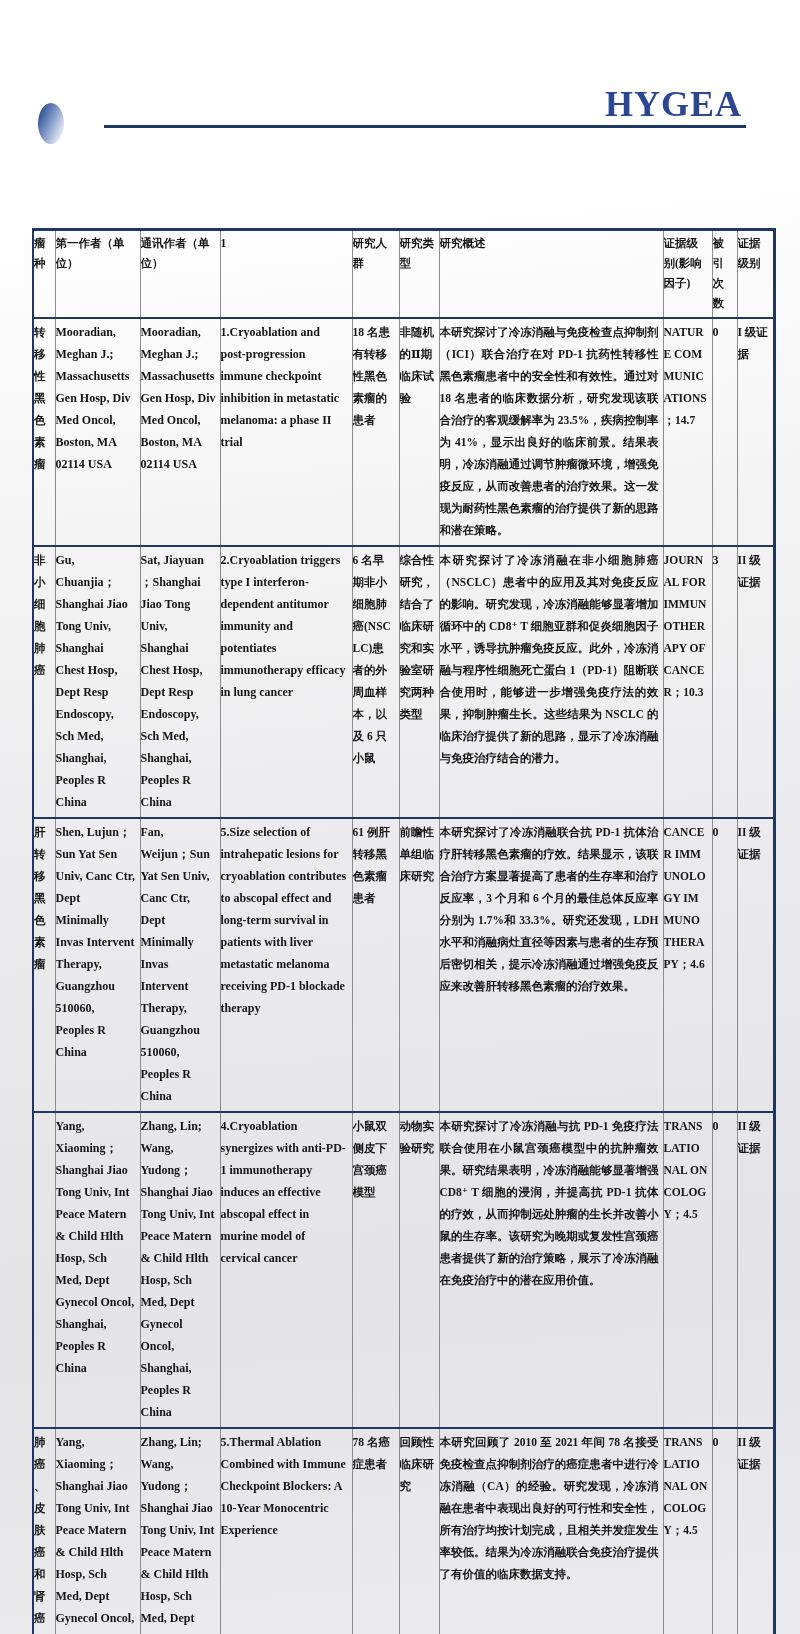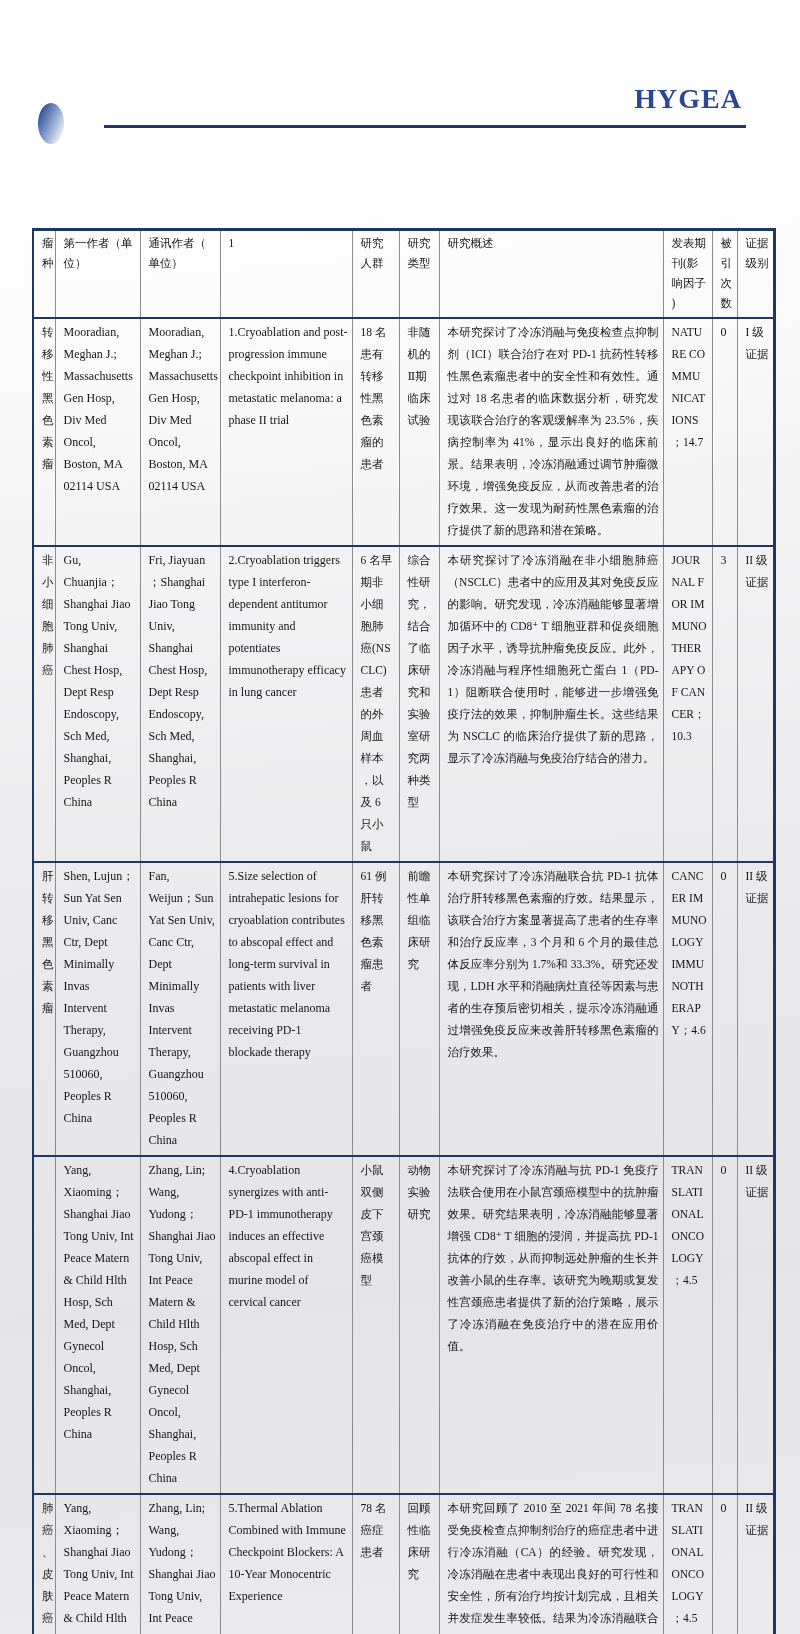--- a/index.html
+++ b/index.html
@@ -3,36 +3,36 @@
 <meta charset="utf-8">
 <style>
   html,body{margin:0;padding:0;}
   .page{
     position:relative;width:800px;height:1634px;overflow:hidden;
     background:linear-gradient(175deg,#ffffff 0%,#ffffff 13%,#f4f4f5 32%,#eaeaec 55%,#e4e4e6 78%,#ebebed 100%);
     font-family:"Liberation Serif","DejaVu Serif",serif;color:#151515;
   }
   .brand{
     position:absolute;top:83px;right:58px;
-    font-size:28px;font-weight:bold;letter-spacing:1px;color:#2b4694;
+    font-size:36px;font-weight:bold;letter-spacing:1px;color:#2b4694;
   }
   .rule{position:absolute;top:125px;left:104px;width:642px;height:3px;background:#1e3765;}
   .logo-dot{
     position:absolute;top:103px;left:38px;width:26px;height:41px;border-radius:50%;
     background:linear-gradient(115deg,#2e4f97 12%,#8aa2cc 52%,#eff2f8 88%);
   }
   table.doc-table{
     position:absolute;top:228px;left:32px;width:741px;
     border-collapse:collapse;table-layout:fixed;
     border-left:2px solid #1e3765;border-right:3px solid #1e3765;
   }
   .doc-table th,.doc-table td{
-    vertical-align:top;text-align:left;font-weight:normal;
+    vertical-align:top;text-align:left;font-weight:bold;
     border-left:1px solid #8c8c8c;border-right:1px solid #8c8c8c;
-    padding:2px 4px 4px 8px;font-size:11.5px;line-height:22px;
+    padding:2px 4px 4px 0;font-size:11.5px;line-height:22px;
     box-sizing:border-box;overflow:hidden;
   }
   .doc-table th{
     border-top:3px solid #1e3765;border-bottom:2px solid #1e3765;
     line-height:20px;word-break:break-all;line-break:anywhere;
   }
   .doc-table td{border-bottom:2px solid #1e3765;}
   tr.row-header{height:88px;}
   tr.row-1{height:221px;}
   tr.row-2{height:237px;}
@@ -68,42 +68,42 @@
     </colgroup>
     <tbody>
       <tr class="row-header">
         <th>瘤种</th>
         <th>第一作者（单位）</th>
         <th>通讯作者（单位）</th>
         <th>1</th>
         <th>研究人群</th>
         <th>研究类型</th>
         <th>研究概述</th>
-        <th>发表期刊(影响因子)</th>
+        <th>证据级别(影响因子)</th>
         <th>被引次数</th>
         <th>证据级别</th>
       </tr>
 
       <tr class="row-1">
         <td class="cjk-narrow">转移性黑色素瘤</td>
         <td class="en">Mooradian, Meghan J.; Massachusetts Gen Hosp, Div Med Oncol, Boston, MA 02114 USA</td>
         <td class="en">Mooradian, Meghan J.; Massachusetts Gen Hosp, Div Med Oncol, Boston, MA 02114 USA</td>
         <td class="en">1.Cryoablation and post-progression immune checkpoint inhibition in metastatic melanoma: a phase II trial</td>
         <td class="cjk-narrow">18 名患有转移性黑色素瘤的患者</td>
         <td class="cjk-narrow">非随机的Ⅱ期临床试验</td>
         <td class="summary">本研究探讨了冷冻消融与免疫检查点抑制剂（ICI）联合治疗在对 PD-1 抗药性转移性黑色素瘤患者中的安全性和有效性。通过对 18 名患者的临床数据分析，研究发现该联合治疗的客观缓解率为 23.5%，疾病控制率为 41%，显示出良好的临床前景。结果表明，冷冻消融通过调节肿瘤微环境，增强免疫反应，从而改善患者的治疗效果。这一发现为耐药性黑色素瘤的治疗提供了新的思路和潜在策略。</td>
         <td class="journal">NATURE COMMUNICATIONS；14.7</td>
         <td class="en">0</td>
         <td>I 级证据</td>
       </tr>
 
       <tr class="row-2">
         <td class="cjk-narrow">非小细胞肺癌</td>
         <td class="en">Gu, Chuanjia；Shanghai Jiao Tong Univ, Shanghai Chest Hosp, Dept Resp Endoscopy, Sch Med, Shanghai, Peoples R China</td>
-        <td class="en">Fri, Jiayuan ；Shanghai Jiao Tong Univ, Shanghai Chest Hosp, Dept Resp Endoscopy, Sch Med, Shanghai, Peoples R China</td>
+        <td class="en">Sat, Jiayuan ；Shanghai Jiao Tong Univ, Shanghai Chest Hosp, Dept Resp Endoscopy, Sch Med, Shanghai, Peoples R China</td>
         <td class="en">2.Cryoablation triggers type I interferon-dependent antitumor immunity and potentiates immunotherapy efficacy in lung cancer</td>
         <td class="cjk-narrow">6 名早期非小细胞肺癌(NSCLC)患者的外周血样本，以及 6 只小鼠</td>
         <td class="cjk-narrow">综合性研究，结合了临床研究和实验室研究两种类型</td>
         <td class="summary">本研究探讨了冷冻消融在非小细胞肺癌（NSCLC）患者中的应用及其对免疫反应的影响。研究发现，冷冻消融能够显著增加循环中的 CD8⁺ T 细胞亚群和促炎细胞因子水平，诱导抗肿瘤免疫反应。此外，冷冻消融与程序性细胞死亡蛋白 1（PD-1）阻断联合使用时，能够进一步增强免疫疗法的效果，抑制肿瘤生长。这些结果为 NSCLC 的临床治疗提供了新的思路，显示了冷冻消融与免疫治疗结合的潜力。</td>
         <td class="journal">JOURNAL FOR IMMUNOTHERAPY OF CANCER；10.3</td>
         <td class="en">3</td>
         <td>II 级证据</td>
       </tr>
 
       <tr class="row-3">

